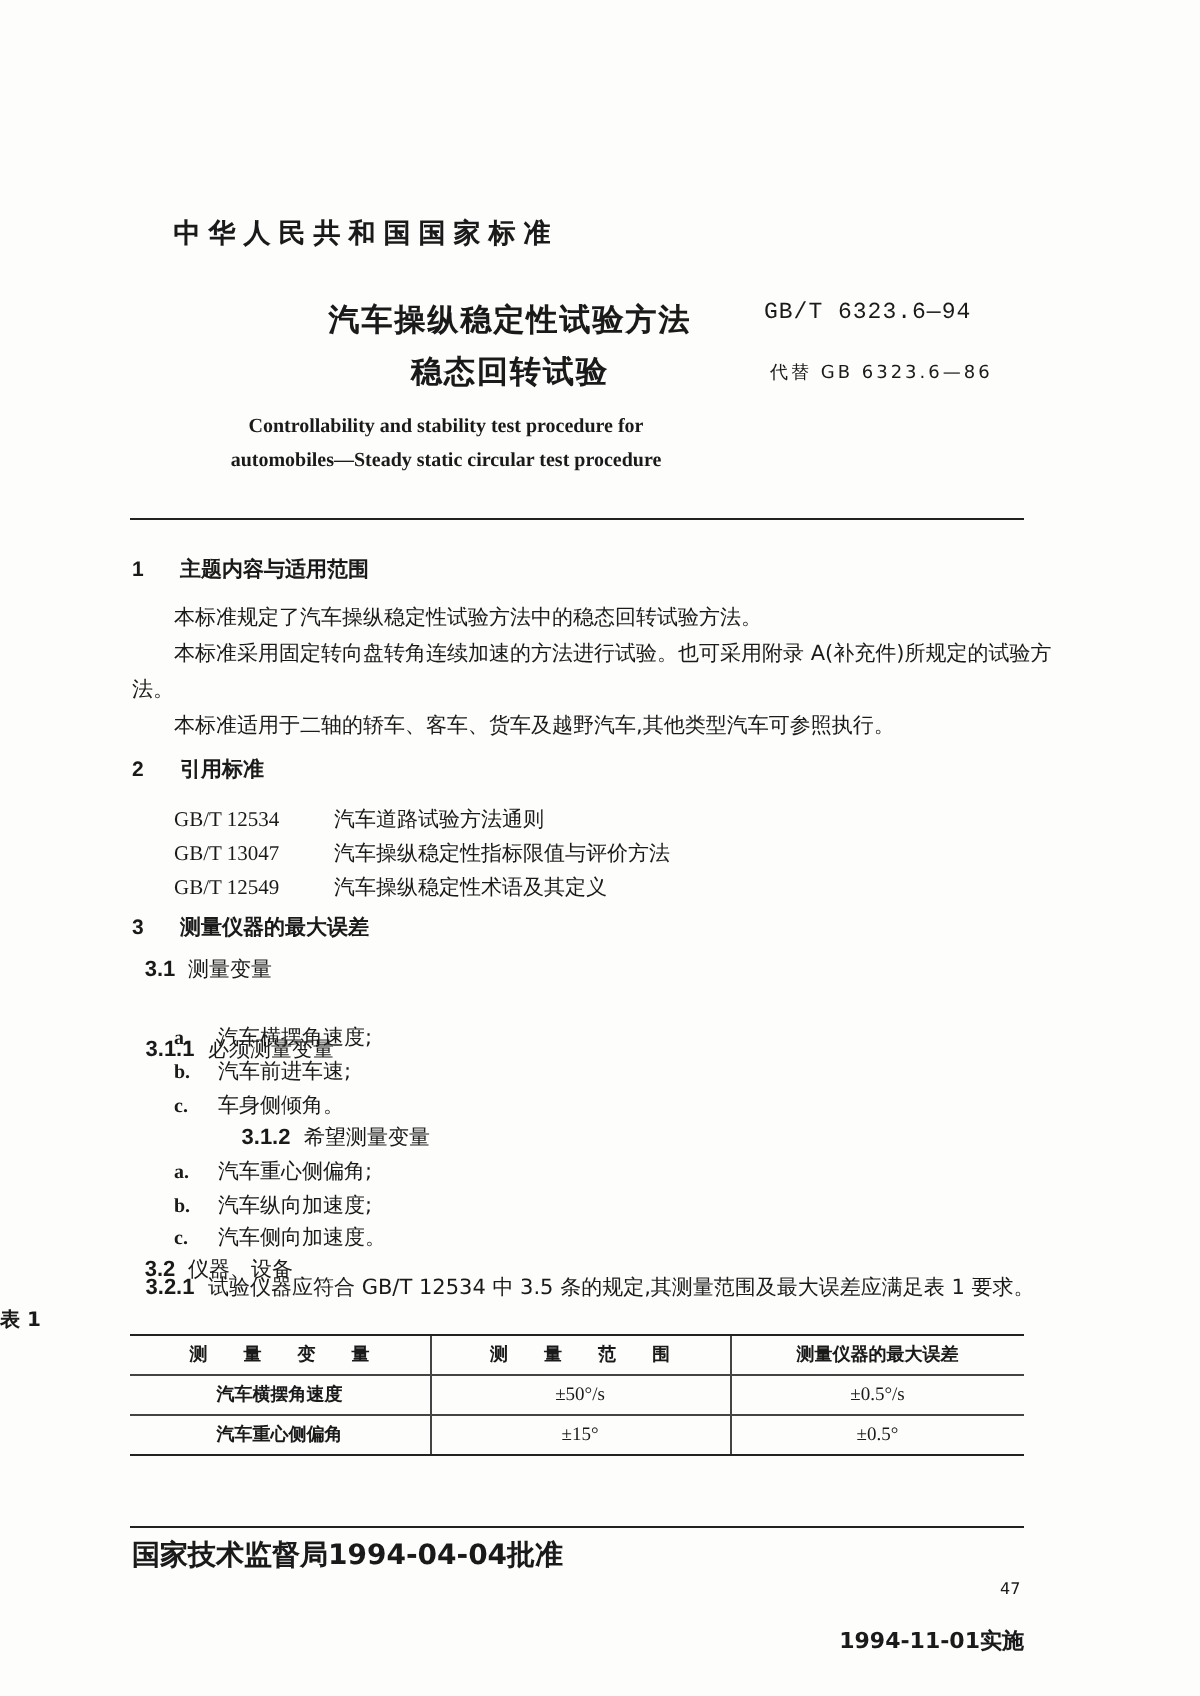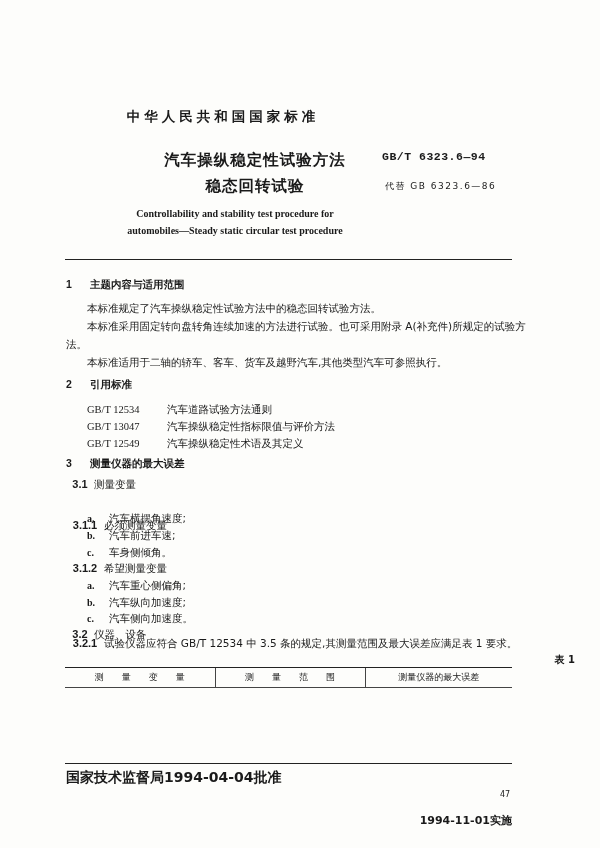--- a/index.html
+++ b/index.html
@@ -5,56 +5,56 @@
   html, body { margin: 0; padding: 0; }
   body {
     width: 600px; height: 848px; position: relative; overflow: hidden;
     background: #fdfdfb; color: #1a1a1a;
     font-family: "DejaVu Sans", "Liberation Sans", sans-serif;
   }
   .abs { position: absolute; }
   .national {
     left: 0; width: 486px; top: 108px; text-align: center;
     font-size: 13.5px; font-weight: bold; letter-spacing: 4px;
-    padding-right: 120px; box-sizing: border-box; margin-left: 40px;
+    padding-right: 120px; box-sizing: border-box;
   }
   .title1, .title2 {
     width: 600px; left: 0; text-align: center; font-size: 15.5px; font-weight: bold;
     padding-right: 90px; box-sizing: border-box; letter-spacing: 1px;
   }
   .title1 { top: 150px; }
   .title2 { top: 176px; }
-  .std-no { left: 382px; top: 150px; font-size: 11.5px; font-family: "Liberation Mono", monospace; font-weight: bold; letter-spacing: 0.5px; }
+  .std-no { left: 382px; top: 150px; font-size: 11.5px; font-family: "Liberation Mono", monospace; font-weight: normal; letter-spacing: 0.5px; }
   .replaces { left: 385px; top: 180px; font-size: 9px; letter-spacing: 1.5px; }
   .en1, .en2 {
-    left: 12px; width: 536px; text-align: center; font-family: "Liberation Serif", serif;
+    left: 0; width: 536px; text-align: center; font-family: "Liberation Serif", serif;
     font-weight: bold; font-size: 10px; padding-right: 90px; box-sizing: border-box;
   }
   .en1 { top: 208px; }
   .en2 { top: 225px; }
   .rule-top { left: 65px; width: 447px; top: 259px; height: 0; border-top: 1.6px solid #222; }
   .body-text { font-size: 10.5px; }
   .h1 { font-size: 10.5px; font-weight: bold; }
   .h1 .num { display: inline-block; width: 24px; font-family: "Liberation Sans", sans-serif; font-weight: bold; }
   .ref-code { display: inline-block; width: 80px; font-family: "Liberation Serif", serif; font-size: 10.5px; }
   .item-letter { display: inline-block; width: 22px; font-family: "Liberation Serif", serif; font-weight: bold; font-size: 10px; }
   .secnum { display: inline-block; font-family: "Liberation Sans", sans-serif; font-weight: bold; font-size: 11px; text-align: center; }
   table.t1 {
     position: absolute; left: 65px; top: 667px; width: 447px;
     border-collapse: collapse; font-size: 9px;
   }
   table.t1 th, table.t1 td {
     height: 19px; padding: 0; text-align: center; border-bottom: 1px solid #444;
   }
-  table.t1 th { font-weight: normal; border-top: 1.8px solid #222; margin-top: 24px; }
+  table.t1 th { font-weight: bold; border-top: 1.8px solid #222; margin-top: 24px; }
   table.t1 tr:last-child td { border-bottom: 1.8px solid #222; }
   table.t1 th + th, table.t1 td + td { border-left: 1px solid #444; }
   table.t1 td.col0 { font-weight: bold; }
   table.t1 td.num { font-family: "Liberation Serif", serif; font-size: 9.5px; }
-  .table-caption { left: 0; width: 600px; text-align: right; top: 653px; font-size: 10px; font-weight: bold; padding-right: 25px; box-sizing: border-box; }
+  .table-caption { left: 0; width: 600px; text-align: left; top: 653px; font-size: 10px; font-weight: bold; padding-right: 25px; box-sizing: border-box; }
   .rule-foot { left: 65px; width: 447px; top: 763px; border-top: 1.6px solid #222; height: 0; }
   .foot-left { left: 66px; top: 769px; font-size: 14px; font-weight: bold; }
   .foot-right { right: 88px; top: 769px; font-size: 11px; font-weight: bold; margin-top: 44px; }
   .page-no { left: 500px; top: 790px; font-size: 8px; }
 </style>
 </head>
 <body>
 
 <div class="abs national">中华人民共和国国家标准</div>
 <div class="abs title1">汽车操纵稳定性试验方法</div>
@@ -99,21 +99,21 @@
 <div class="abs body-text" style="left:87px; top:512px;">
   <span class="item-letter">a.</span><span>汽车横摆角速度;</span>
 </div>
 <div class="abs body-text" style="left:87px; top:529px;">
   <span class="item-letter">b.</span><span>汽车前进车速;</span>
 </div>
 <div class="abs body-text" style="left:87px; top:546px;">
   <span class="item-letter">c.</span><span>车身侧倾角。</span>
 </div>
 <div class="abs body-text" style="left:66px; top:562px;">
-  <span class="secnum" style="width:38px;">3.1.2</span><span>希望测量变量</span>
+  <span class="secnum" style="width:38px;margin-left:48px;">3.1.2</span><span>希望测量变量</span>
 </div>
 <div class="abs body-text" style="left:87px; top:579px;">
   <span class="item-letter">a.</span><span>汽车重心侧偏角;</span>
 </div>
 <div class="abs body-text" style="left:87px; top:596px;">
   <span class="item-letter">b.</span><span>汽车纵向加速度;</span>
 </div>
 <div class="abs body-text" style="left:87px; top:612px;">
   <span class="item-letter">c.</span><span>汽车侧向加速度。</span>
 </div>
@@ -132,19 +132,29 @@
       <col style="width:147px">
     </colgroup>
   <thead>
     <tr>
       <th>测　　量　　变　　量</th>
       <th>测　　量　　范　　围</th>
       <th>测量仪器的最大误差</th>
     </tr>
   </thead>
   <tbody>
+    <tr>
+      <td class="col0">汽车横摆角速度</td>
+      <td class="num">±50°/s</td>
+      <td class="num">±0.5°/s</td>
+    </tr>
+    <tr>
+      <td class="col0">汽车重心侧偏角</td>
+      <td class="num">±15°</td>
+      <td class="num">±0.5°</td>
+    </tr>
   </tbody>
 </table>
 
 <div class="abs rule-foot"></div>
 <div class="abs foot-left">国家技术监督局1994-04-04批准</div>
 <div class="abs foot-right">1994-11-01实施</div>
 <div class="abs page-no">47</div>
 
 </body></html>

